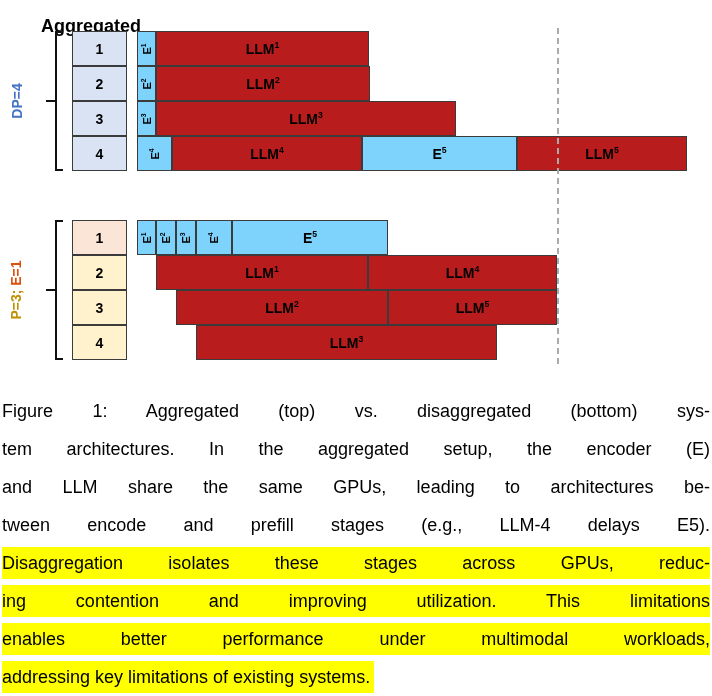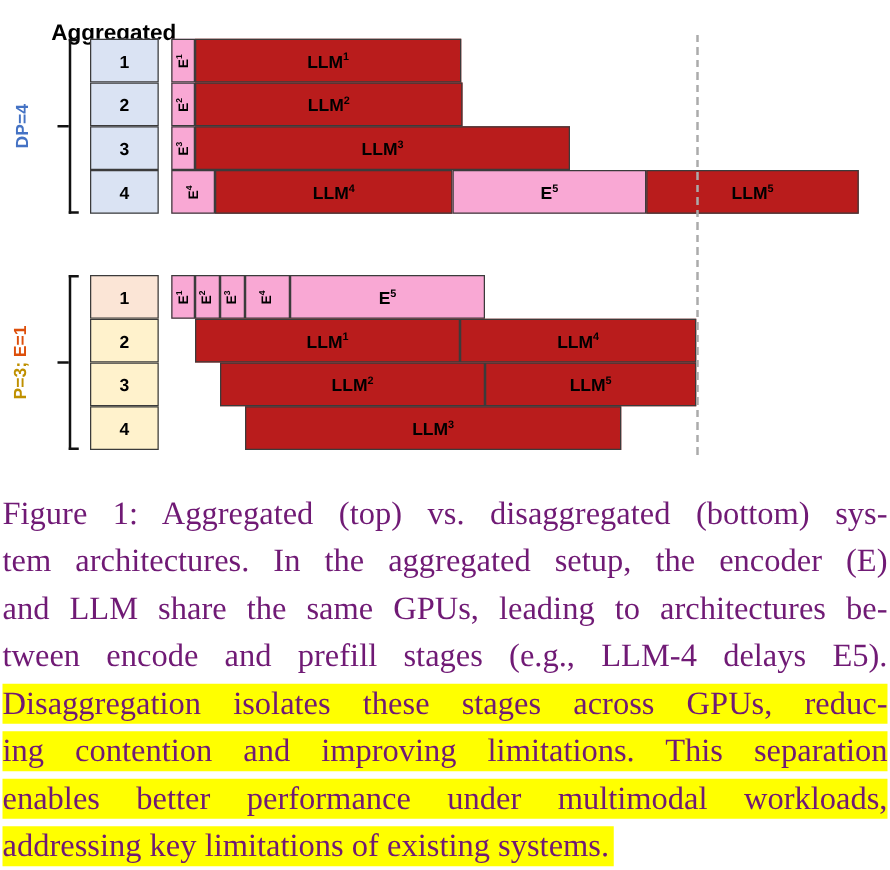--- a/index.html
+++ b/index.html
@@ -16,31 +16,31 @@
   .vaxis .e{color:#dd4f0b;}
   .vaxis.blue{color:#4472c4;}
 
   .gbox,.bar{position:absolute;height:35px;box-sizing:border-box;border:1.5px solid #3b3b3b;
              display:flex;align-items:center;justify-content:center;
              font-weight:700;font-size:14px;color:#000;}
   .gbox{width:55px;left:72px;}
   .gbox.blue{background:#dae3f3;}
   .gbox.pink{background:#fbe5d6;}
   .gbox.cream{background:#fff2cc;}
-  .bar.enc{background:#f9a8d4;}
+  .bar.enc{background:#7dd3fc;}
   .bar.llm{background:#b91c1c;}
   sup{font-size:0.62em;vertical-align:super;line-height:0;}
   .vlab{position:absolute;left:50%;top:50%;transform:translate(-50%,-50%) rotate(-90deg);
         white-space:nowrap;font-weight:700;font-size:11px;}
   .dash{position:absolute;left:557px;top:28px;width:2px;height:337px;
         background:repeating-linear-gradient(to bottom,#ababab 0 6px,transparent 6px 10px);}
 
   
   .caption{position:absolute;left:2px;top:392px;width:708px;
-           font-family:Liberation Serif, serif;font-size:26px;line-height:38px;color:#701a75;}
+           font-family:Liberation Sans, sans-serif;font-size:18px;line-height:38px;color:#000000;}
   .cap-line{height:38px;overflow:visible;}
   .cap-line.j{text-align:justify;text-align-last:justify;}
   .band{display:inline-block;width:100%;background:#ffff00;line-height:32px;
         text-align:justify;text-align-last:justify;}
   .band.fit{width:auto;text-align:left;text-align-last:left;padding-right:4px;}
 </style>
 </head>
 <body>
 
 <div class="page">
@@ -138,18 +138,18 @@
   </div>
 
   <div class="dash"></div>
 
   <div class="caption">
     <div class="cap-line j">Figure 1: Aggregated (top) vs. disaggregated (bottom) sys-</div>
     <div class="cap-line j">tem architectures. In the aggregated setup, the encoder (E)</div>
     <div class="cap-line j">and LLM share the same GPUs, leading to architectures be-</div>
     <div class="cap-line j">tween encode and prefill stages (e.g., LLM-4 delays E5).</div>
     <div class="cap-line"><span class="band">Disaggregation isolates these stages across GPUs, reduc-</span></div>
-    <div class="cap-line"><span class="band">ing contention and improving limitations. This separation</span></div>
+    <div class="cap-line"><span class="band">ing contention and improving utilization. This limitations</span></div>
     <div class="cap-line"><span class="band">enables better performance under multimodal workloads,</span></div>
     <div class="cap-line"><span class="band fit">addressing key limitations of existing systems.</span></div>
   </div>
 
 </div>
 
 </body></html>

